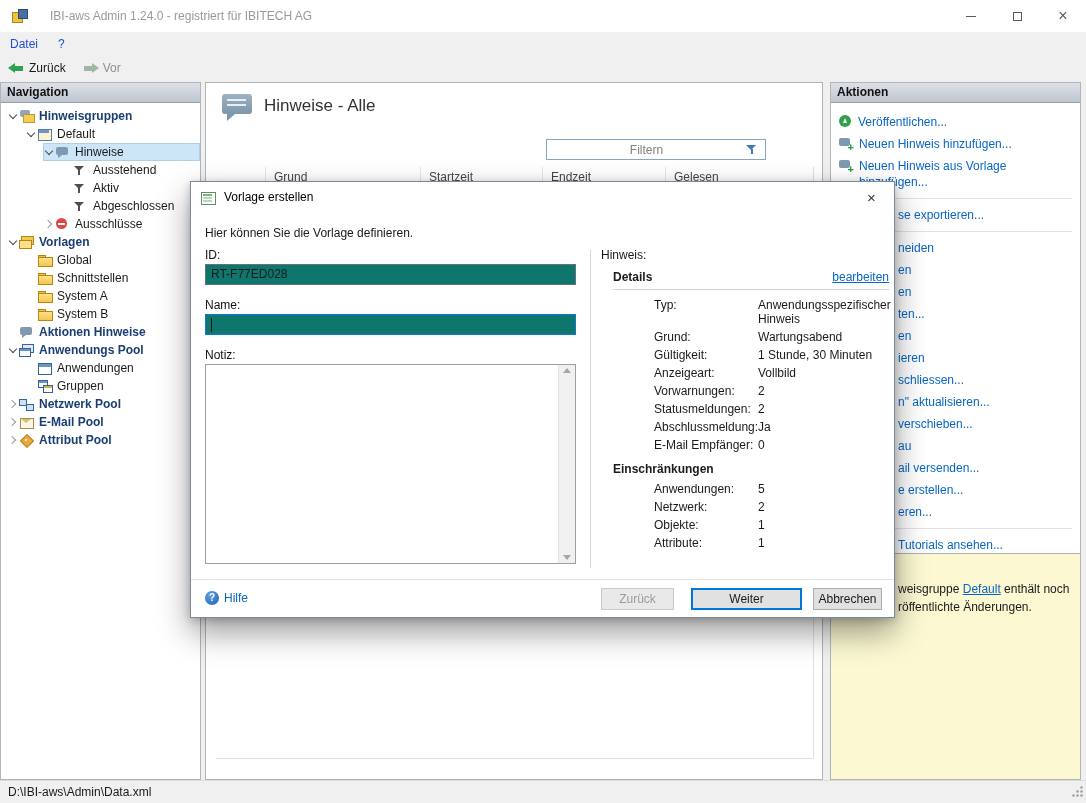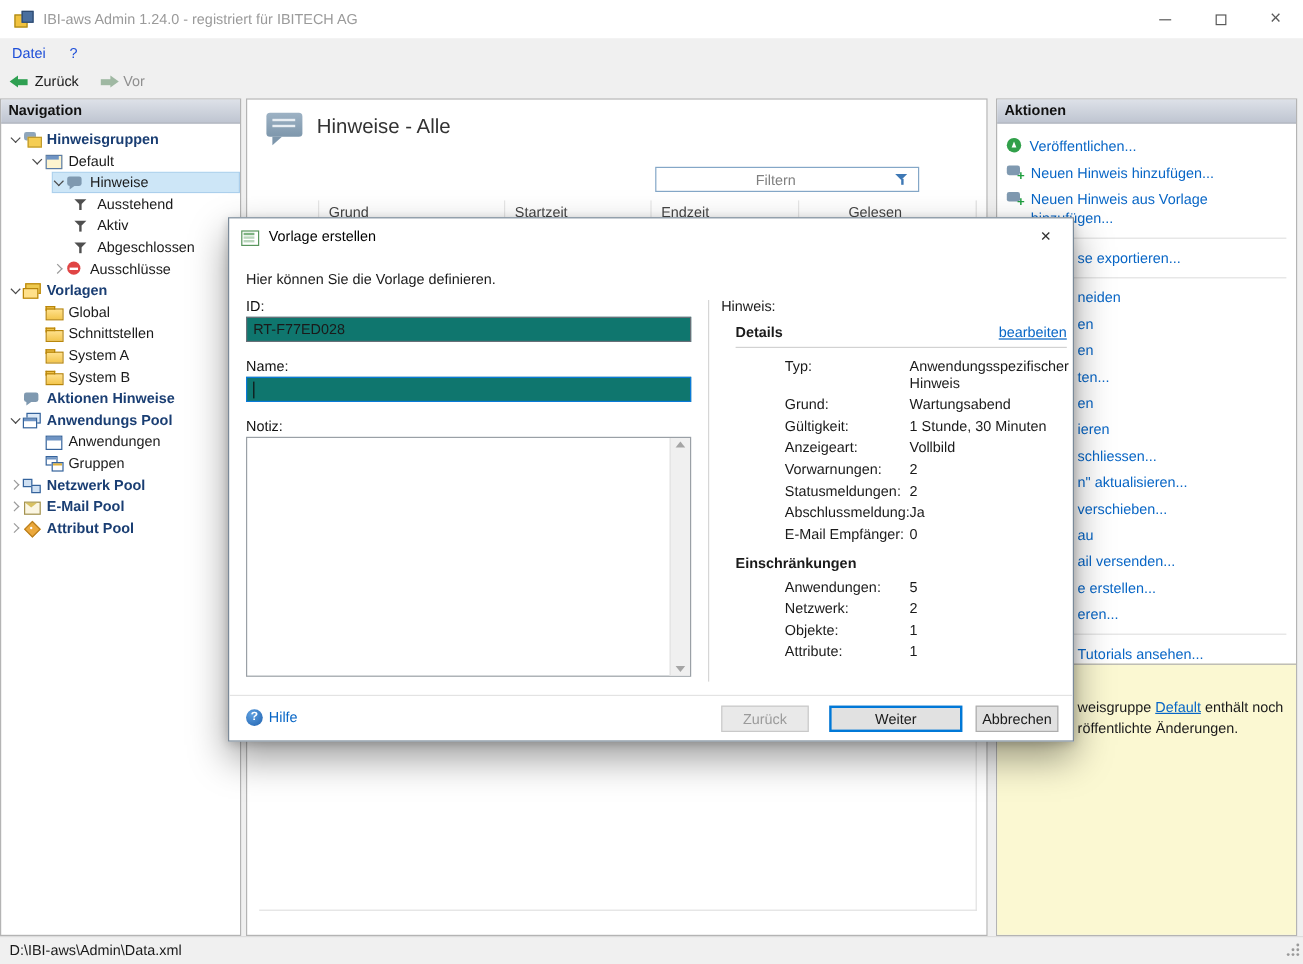--- a/index.html
+++ b/index.html
@@ -4,21 +4,21 @@
 <style>
   * { margin:0; padding:0; box-sizing:border-box; }
   html,body { width:1086px; height:803px; }
   body { position:relative; background:#f0f0f0; font-family:"Liberation Sans", sans-serif; font-size:12px; color:#1a1a1a; overflow:hidden; }
 
   
   .titlebar { position:absolute; left:0; top:0; width:100%; height:32px; background:#ffffff; display:flex; align-items:center; }
   .appicon { width:16px; height:16px; position:relative; margin-left:11px; flex:none; }
   .appicon::before { content:""; position:absolute; left:1px; top:4px; width:9px; height:9px; background:#f1c23e; border:1px solid #a8871c; }
   .appicon::after { content:""; position:absolute; left:7px; top:1px; width:8px; height:8px; background:#4a6f9e; border:1px solid #2d4a70; }
-  .wtitle { margin-left:9px; color:#9a9a9a; font-size:12px; white-space:nowrap; }
+  .wtitle { margin-left:23px; color:#9a9a9a; font-size:12px; white-space:nowrap; }
   .wctrl { margin-left:auto; display:flex; height:100%; }
   .wbtn { width:46px; height:100%; display:flex; align-items:center; justify-content:center; }
   .glyph-min { width:10px; height:1px; background:#5a5a5a; display:block; }
   .glyph-max { width:9px; height:9px; border:1px solid #5a5a5a; display:block; }
   .glyph-close { font-size:16px; color:#5a5a5a; line-height:1; }
 
   
   .menubar { position:absolute; left:0; top:32px; width:100%; height:24px; background:#f0f0f0; display:flex; align-items:center; }
   .menu-item { padding:4px 10px; line-height:24px; color:#1d4ed8; }
   .toolbar { position:absolute; left:0; top:56px; width:100%; height:24px; background:#f0f0f0; display:flex; align-items:center; }
@@ -37,21 +37,21 @@
   .panel-header { height:20px; background:linear-gradient(#dde1e8,#bfc5d1); border-bottom:1px solid #98a0ad; font-weight:bold; line-height:19px; padding-left:6px; color:#111; }
   .nav-panel { left:0; width:201px; }
   .main-panel { left:205px; width:618px; }
   .actions-panel { left:830px; width:251px; }
 
   
   .tree { padding-top:4px; }
   .trow { height:18px; display:flex; align-items:center; }
   .trow .inner { flex:1; height:100%; display:flex; align-items:center; }
   .trow.selected .inner { background:#cde6f7; box-shadow:inset 0 0 0 1px #abcfec; }
-  .l0 { padding-left:6px; } .l1 { padding-left:24px; } .l2 { padding-left:42px; } .l3 { padding-left:48px; }
+  .l0 { padding-left:6px; } .l1 { padding-left:24px; } .l2 { padding-left:42px; } .l3 { padding-left:60px; }
   .chev { width:12px; height:12px; flex:none; position:relative; }
   .chev.exp::before { content:""; position:absolute; left:3px; top:2px; width:5px; height:5px; border-right:1.6px solid #4a4a4a; border-bottom:1.6px solid #4a4a4a; transform:rotate(45deg); }
   .chev.col::before { content:""; position:absolute; left:2px; top:3px; width:5px; height:5px; border-right:1.4px solid #9a9a9a; border-bottom:1.4px solid #9a9a9a; transform:rotate(-45deg); }
   .ticon { width:16px; height:13px; flex:none; position:relative; margin-right:4px; }
   .tlabel { white-space:nowrap; }
   .tlabel.top { font-weight:bold; color:#1a3e73; }
 
   
   .i-folder::before { content:""; position:absolute; left:1px; top:1px; width:6px; height:3px; background:#eec14a; border:1px solid #b8860b; border-bottom:none; }
   .i-folder::after { content:""; position:absolute; left:1px; top:3px; width:13px; height:8px; background:linear-gradient(#ffe08a,#f3c64e); border:1px solid #b8860b; }
@@ -85,21 +85,21 @@
   .big-bubble::after { content:""; position:absolute; left:5px; top:5px; width:19px; height:2px; background:#e8eef3; box-shadow:0 5px 0 #e8eef3; }
   .page-title { position:absolute; left:58px; top:13px; font-size:17px; color:#333; }
   .filter-box { position:absolute; left:340px; top:56px; width:220px; height:21px; border:1px solid #84a7c7; background:#fff; display:flex; align-items:center; }
   .filter-text { flex:1; text-align:center; color:#808080; }
   .i-filterfunnel { width:13px; height:12px; position:relative; margin-right:6px; flex:none; }
   .i-filterfunnel::before { content:""; position:absolute; left:0; top:1px; border-left:5.5px solid transparent; border-right:5.5px solid transparent; border-top:5px solid #3e78b5; }
   .i-filterfunnel::after { content:""; position:absolute; left:4.5px; top:5px; width:2px; height:5px; background:#3e78b5; }
   .table-region { position:absolute; left:10px; top:84px; width:598px; height:592px; border-right:1px solid #e0e0e0; border-bottom:1px solid #e0e0e0; }
   .thead { display:flex; height:20px; border-bottom:1px solid #e4e4e4; }
   .th { line-height:20px; padding-left:8px; color:#454545; border-right:1px solid #e6e6e6; overflow:hidden; white-space:nowrap; }
-  .th-icon { width:50px; } .th-grund { width:155px; } .th-start { width:122px; } .th-end { width:123px; } .th-gelesen { flex:1; border-right:none;margin-left:33px; }
+  .th-icon { width:50px; } .th-grund { width:155px; } .th-start { width:122px; } .th-end { width:123px; } .th-gelesen { flex:1; border-right:none; }
 
   
   .actions-body { padding-top:8px; }
   .act-item { display:flex; align-items:flex-start; gap:6px; padding:3px 8px; color:#0866c6; line-height:16px; }
   .act-item .alabel { flex:1; }
   .i-publish { width:13px; height:13px; position:relative; flex:none; margin-top:1px; }
   .i-publish::before { content:""; position:absolute; left:0; top:0; width:12px; height:12px; border-radius:50%; background:#31a04a; }
   .i-publish::after { content:""; position:absolute; left:3.5px; top:3px; border-left:2.5px solid transparent; border-right:2.5px solid transparent; border-bottom:5px solid #fff; }
   .i-addnote { width:14px; height:13px; position:relative; flex:none; margin-top:1px; }
   .i-addnote::before { content:""; position:absolute; left:0; top:1px; width:11px; height:8px; background:#7f99b0; border-radius:2px; }

